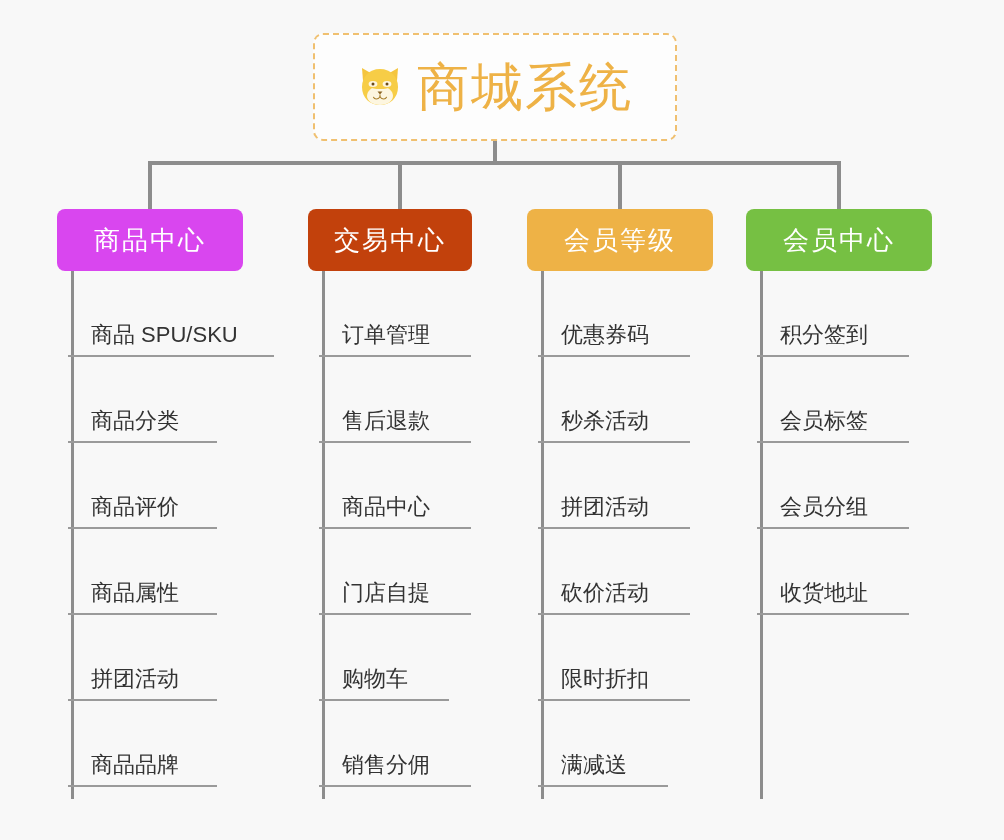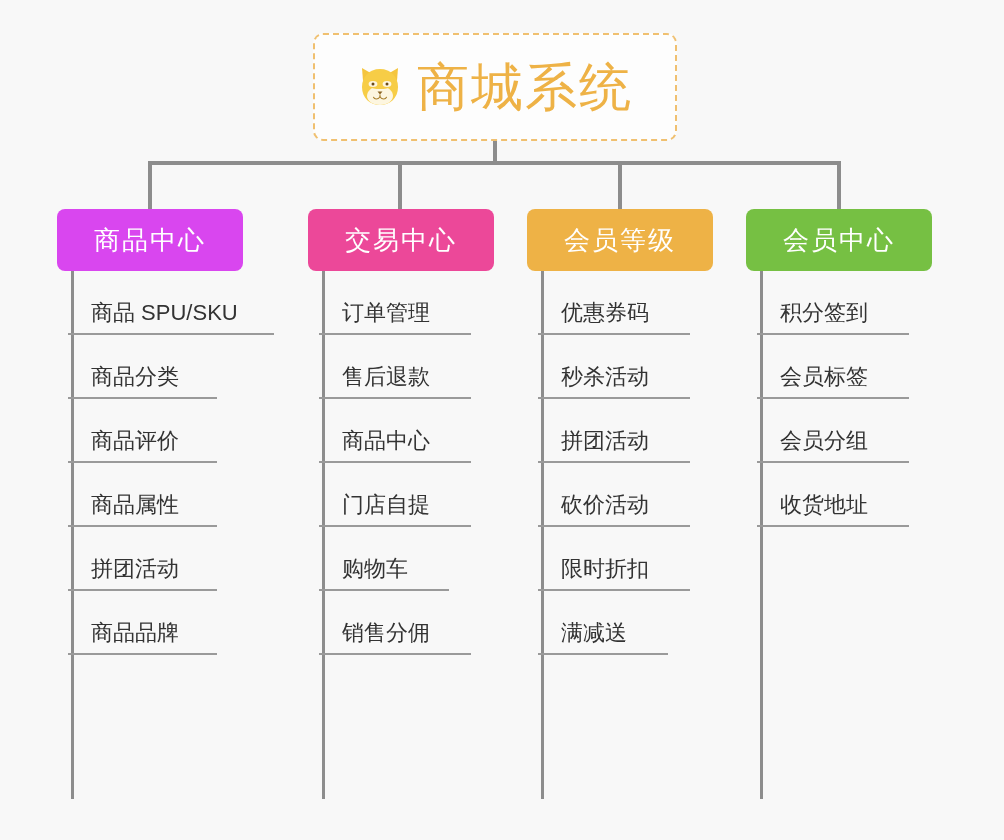--- a/index.html
+++ b/index.html
@@ -84,21 +84,21 @@
     background: #8d8d8d;
   }
 
   .leaf-list {
     position: absolute;
     top: 62px;
     left: 0;
   }
   .leaf {
     position: relative;
-    height: 64px;
+    height: 86px;
     box-sizing: border-box;
     display: flex;
     align-items: flex-end;
     padding-left: 34px;
     padding-bottom: 6px;
   }
   .leaf-label {
     font-size: 22px;
     color: #333333;
     line-height: 1.1;
@@ -182,21 +182,21 @@
         <span class="leaf-underline" style="width:149px;"></span>
       </div>
       <div class="leaf">
         <span class="leaf-label">商品品牌</span>
         <span class="leaf-underline" style="width:149px;"></span>
       </div>
     </div>
   </div>
 
   <div class="branch" style="left:308px; width:230px;">
-    <div class="branch-header" style="width:186px; background:#ec4899;">
+    <div class="branch-header" style="width:164px; background:#c2410c;">
       <span>交易中心</span>
     </div>
     <div class="trunk" style="left:14px; top:62px; height:528px;"></div>
     <div class="leaf-list">
       <div class="leaf">
         <span class="leaf-label">订单管理</span>
         <span class="leaf-underline" style="width:152px;"></span>
       </div>
       <div class="leaf">
         <span class="leaf-label">售后退款</span>

